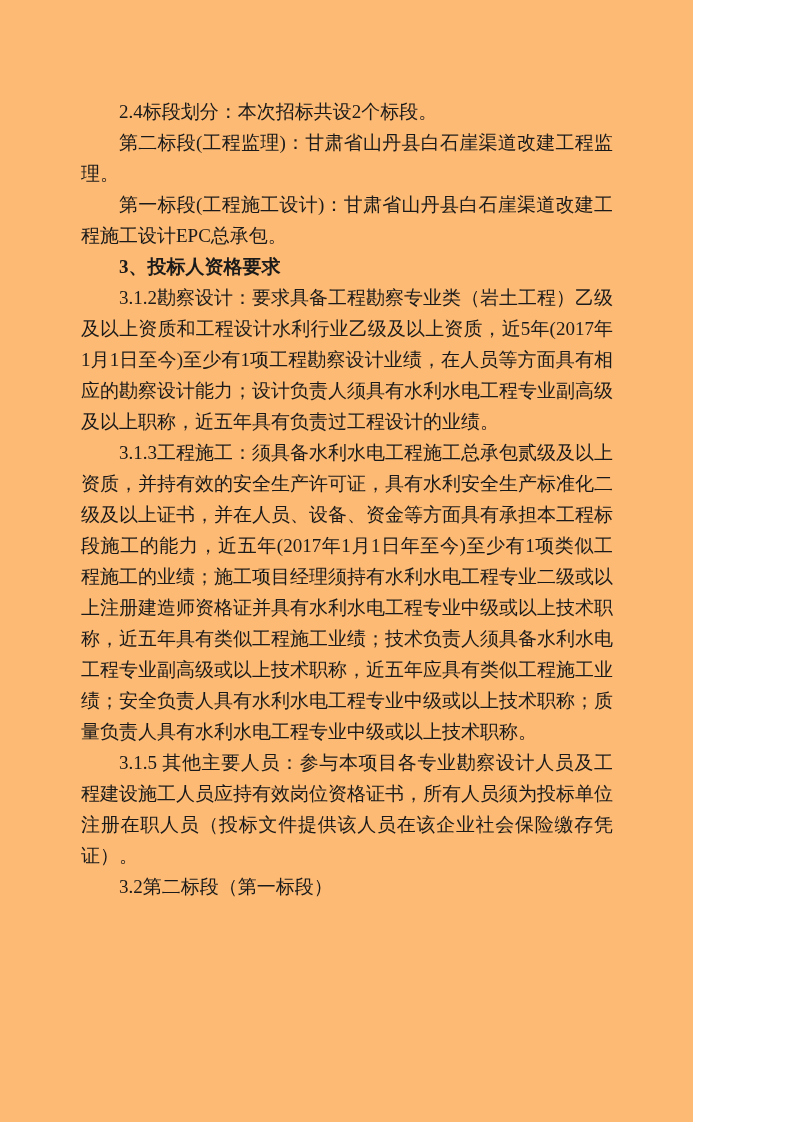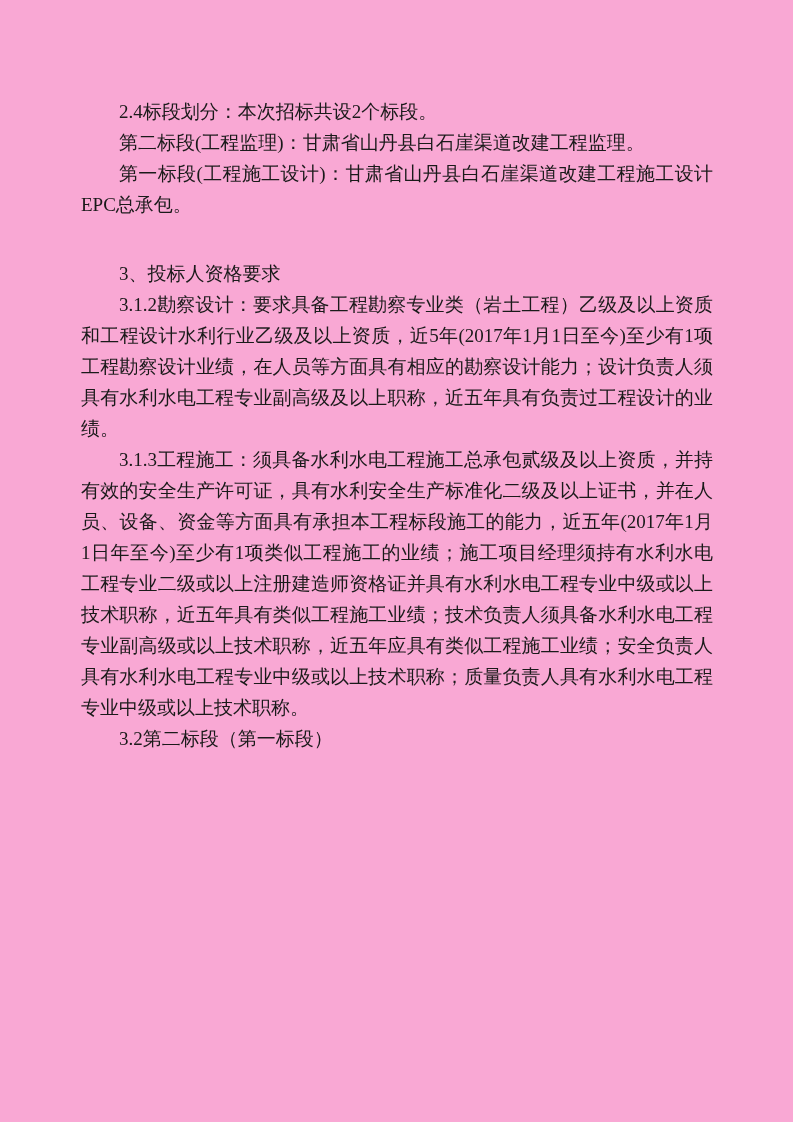--- a/index.html
+++ b/index.html
@@ -2,47 +2,47 @@
 <html><head>
 <meta charset="utf-8">
 <style>
   html, body {
     margin: 0;
     padding: 0;
     background: #ffffff;
   }
   .page {
     position: relative;
-    width: 793px;
+    width: 693px;
     height: 1122px;
-    background: #f9a8d4;
+    background: #fdba74;
     box-sizing: border-box;
     padding: 96px 80px 0 81px;
     overflow: hidden;
     font-family: "Liberation Serif", "DejaVu Serif", serif;
     color: #1a1a1a;
   }
   .page p {
     margin: 0;
     padding: 0;
     font-size: 19px;
     line-height: 31px;
     text-align: justify;
     text-indent: 2em;
     word-break: break-all;
   }
   .page p.heading {
-    font-weight: normal;
-    margin-top: 38px;
+    font-weight: bold;
   }
 </style>
 </head>
 <body>
 
 <div class="page">
   <p>2.4标段划分：本次招标共设2个标段。</p>
   <p>第二标段(工程监理)：甘肃省山丹县白石崖渠道改建工程监理。</p>
   <p>第一标段(工程施工设计)：甘肃省山丹县白石崖渠道改建工程施工设计EPC总承包。</p>
   <p class="heading">3、投标人资格要求</p>
   <p>3.1.2勘察设计：要求具备工程勘察专业类（岩土工程）乙级及以上资质和工程设计水利行业乙级及以上资质，近5年(2017年1月1日至今)至少有1项工程勘察设计业绩，在人员等方面具有相应的勘察设计能力；设计负责人须具有水利水电工程专业副高级及以上职称，近五年具有负责过工程设计的业绩。</p>
   <p>3.1.3工程施工：须具备水利水电工程施工总承包贰级及以上资质，并持有效的安全生产许可证，具有水利安全生产标准化二级及以上证书，并在人员、设备、资金等方面具有承担本工程标段施工的能力，近五年(2017年1月1日年至今)至少有1项类似工程施工的业绩；施工项目经理须持有水利水电工程专业二级或以上注册建造师资格证并具有水利水电工程专业中级或以上技术职称，近五年具有类似工程施工业绩；技术负责人须具备水利水电工程专业副高级或以上技术职称，近五年应具有类似工程施工业绩；安全负责人具有水利水电工程专业中级或以上技术职称；质量负责人具有水利水电工程专业中级或以上技术职称。</p>
+  <p>3.1.5 其他主要人员：参与本项目各专业勘察设计人员及工程建设施工人员应持有效岗位资格证书，所有人员须为投标单位注册在职人员（投标文件提供该人员在该企业社会保险缴存凭证）。</p>
   <p>3.2第二标段（第一标段）</p>
 </div>
 
 </body></html>

